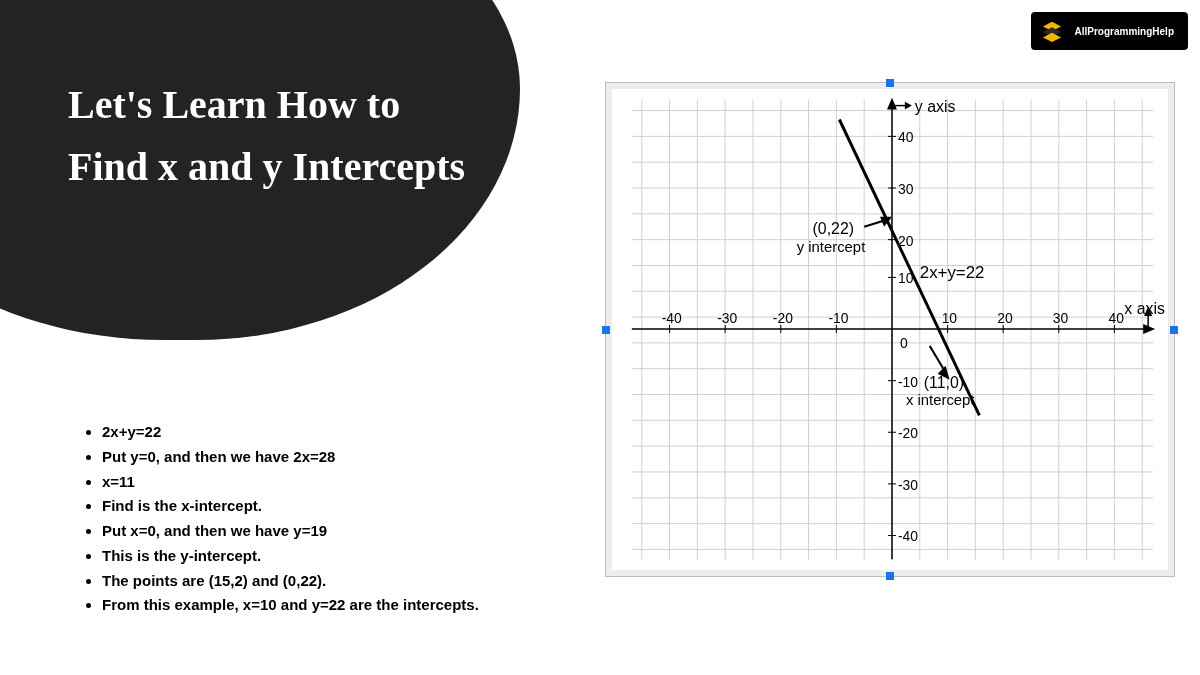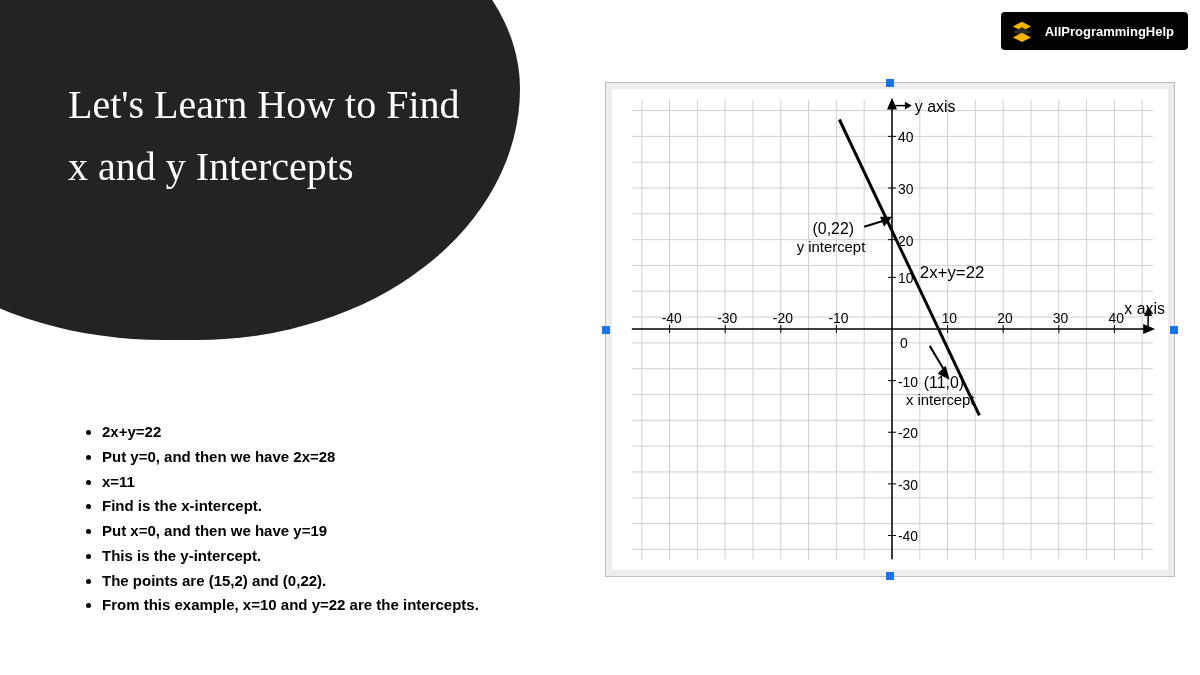--- a/index.html
+++ b/index.html
@@ -20,35 +20,35 @@
     background: #232323;
     border-radius: 50% 55% 50% 50% / 55% 50% 55% 50%;
   }
   .title {
     position: absolute;
     left: 68px;
     top: 74px;
     width: 400px;
     color: #fff;
     font-size: 40px;
-    font-weight: 400;
+    font-weight: 700;
     line-height: 1.55;
     font-family: Georgia, serif;
   }
   .logo {
     position: absolute;
     right: 12px;
     top: 12px;
     background: #000;
     color: #fff;
     padding: 8px 14px 8px 10px;
     border-radius: 4px;
     font-family: Verdana, Arial, sans-serif;
     font-weight: 700;
-    font-size: 13px;
+    font-size: 10px;
     display: flex;
     align-items: center;
     gap: 12px;
   }
   .logo-icon { width: 22px; height: 22px; }
   .steps {
     position: absolute;
     left: 102px;
     top: 420px;
     font-family: Tahoma, Arial, sans-serif;

